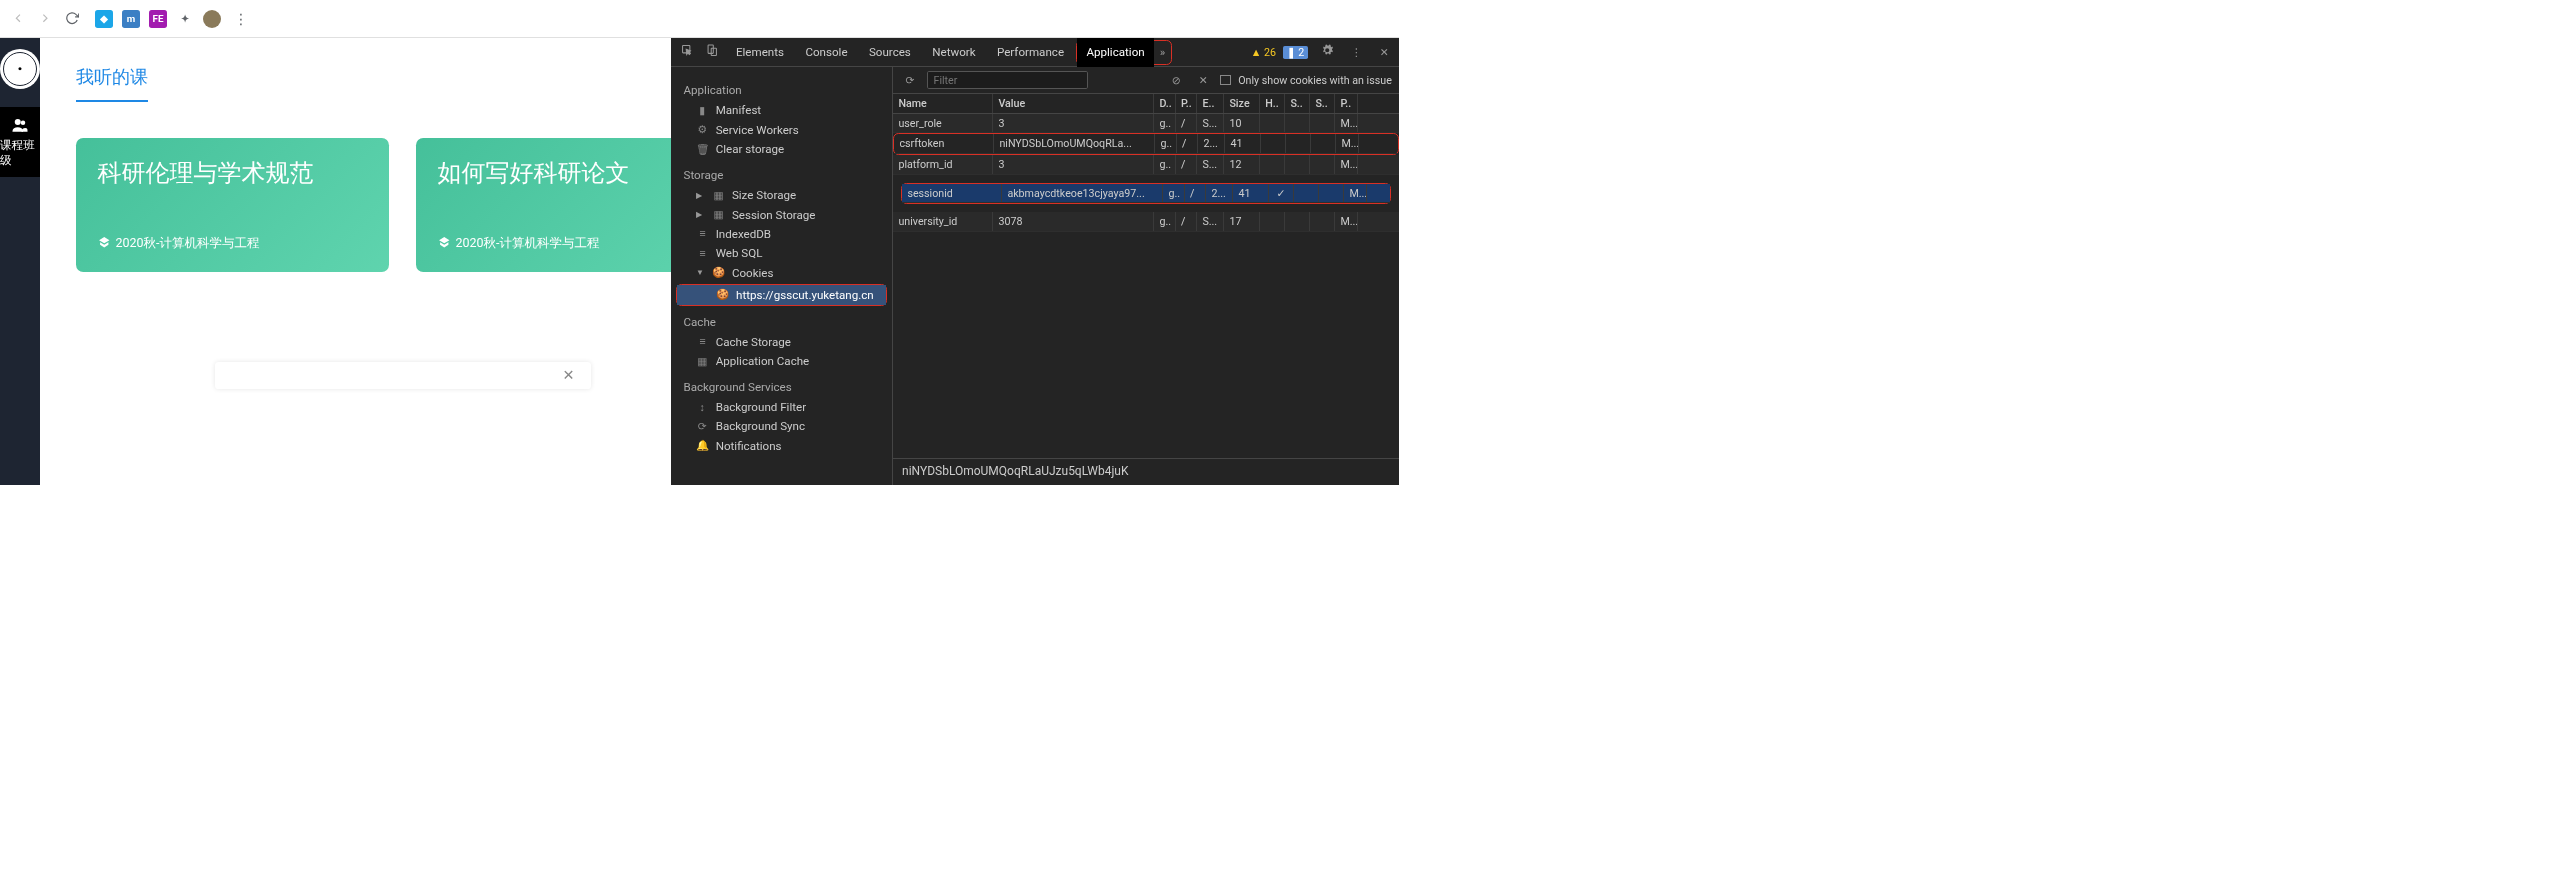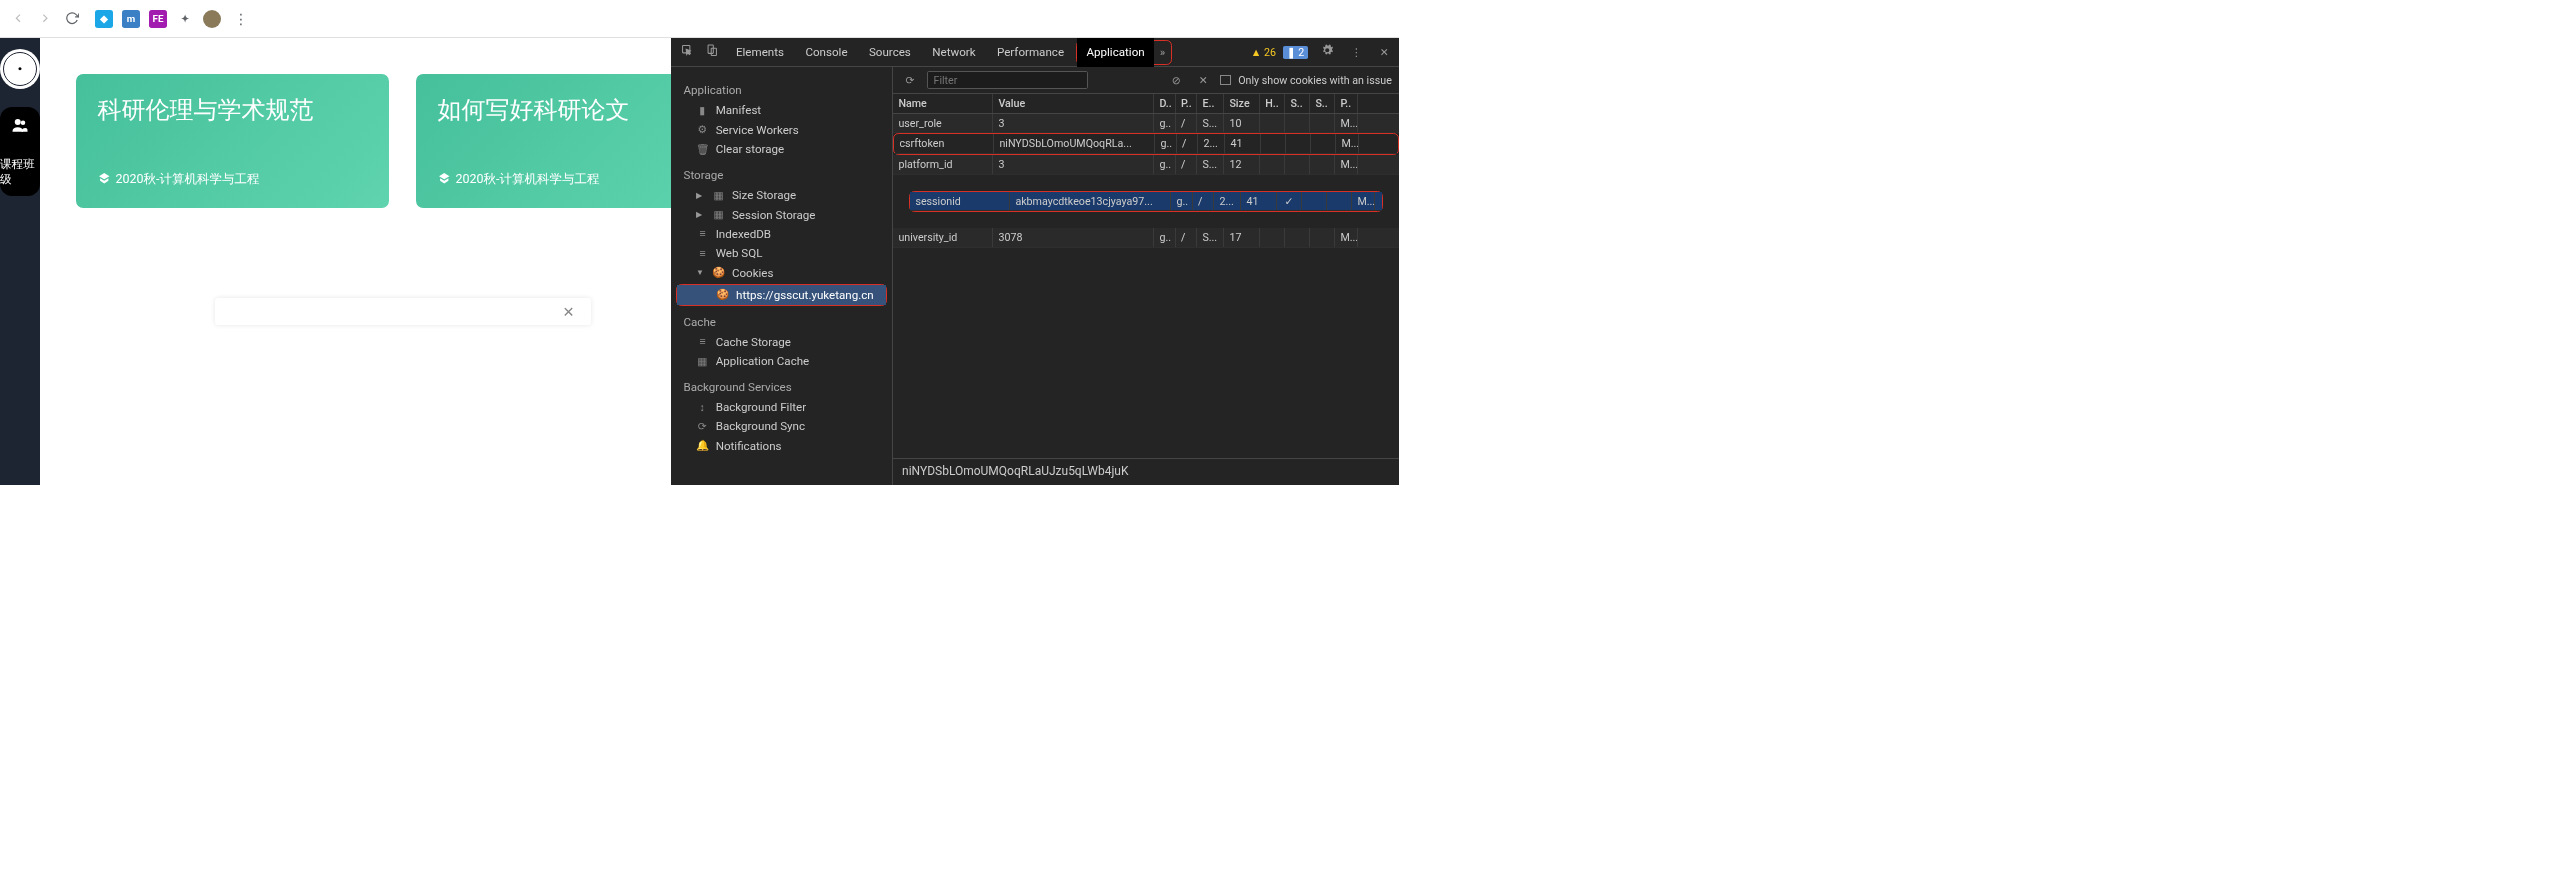--- a/index.html
+++ b/index.html
@@ -18,21 +18,21 @@
 .ext-icon { width: 18px; height: 18px; border-radius: 2.7px; display: flex; align-items: center; justify-content: center; font-size: 9.8px; color: #fff; font-weight: bold; }
 
 
 .content-row { flex: 1; display: flex; min-height: 0; }
 
 
 .app-panel { width: 671px; display: flex; background: #fff; }
 .sidebar { width: 72px; background: #1e2532; display: flex; flex-direction: column; align-items: center; padding-top: 10.7px; }
 .logo { width: 40px; height: 40px; border-radius: 50%; background: #fff; display: flex; align-items: center; justify-content: center; margin-bottom: 18px; }
 .logo-inner { width: 34px; height: 34px; border-radius: 50%; border: 1.8px solid #1e2532; display: flex; align-items: center; justify-content: center; font-size: 7.2px; text-align: center; }
-.sidebar-item { width: 100%; padding: 9px 0; display: flex; flex-direction: column; align-items: center; gap: 19px; color: #fff; background: #000; cursor: pointer; border-radius: 12px; }
+.sidebar-item { width: 100%; padding: 9px 0; display: flex; flex-direction: column; align-items: center; gap: 0; color: #fff; background: #000; cursor: pointer; }
 .sidebar-icon { font-size: 16px; }
 .sidebar-label { font-size: 11.6px; }
 .app-main { flex: 1; display: flex; flex-direction: column; }
 .app-header { padding: 27px 36px 0; }
 .app-title { color: #1e88e5; font-size: 18px; font-weight: 500; display: inline-block; padding-bottom: 10.7px; border-bottom: 2.7px solid #1e88e5; }
 .course-grid { padding: 36px; display: flex; gap: 27px; }
 .course-card { width: 313px; height: 134px; border-radius: 7.2px; padding: 19.7px 21.5px; color: #fff; display: flex; flex-direction: column; justify-content: space-between; background: linear-gradient(135deg, #45c09a 0%, #5fd4ae 100%); cursor: pointer; }
 .course-name { font-size: 24px; font-weight: 500; }
 .course-sub { font-size: 12.5px; display: flex; align-items: center; gap: 5.4px; }
 .bottom-box { margin: 54px auto 0; width: 376px; height: 27px; background: #fff; box-shadow: 0 0 5.4px rgba(0,0,0,0.1); border-radius: 3.6px; display: flex; align-items: center; justify-content: flex-end; padding: 0 16px; color: #888; font-size: 14.3px; }
@@ -127,20 +127,23 @@
               <circle cx="9" cy="8" r="4"></circle>
               <circle cx="16" cy="9" r="3"></circle>
               <path d="M2 20c0-3 3-5 7-5s7 2 7 5v1H2z"></path>
               <path d="M14 20c0-2 2-4 5-4s3 2 3 4v1h-8z"></path>
             </svg>
         </span>
         <span class="sidebar-label">课程班级</span>
       </div>
     </div>
     <div class="app-main">
+      <div class="app-header">
+        <span class="app-title">我听的课</span>
+      </div>
       <div class="course-grid">
         <div class="course-card">
           <div class="course-name">科研伦理与学术规范</div>
           <div class="course-sub">
             <span>
               <svg width="12.5" height="12.5" viewBox="0 0 24 24" fill="#fff">
                   <path d="M12 2L2 8l10 6 10-6-10-6zM4 12v5l8 5 8-5v-5l-8 5-8-5z"></path>
                 </svg>
             </span>
             <span>2020秋-计算机科学与工程</span>
@@ -327,21 +330,21 @@
                 <div class="ct-cell c-value">3</div>
                 <div class="ct-cell c-d">g..</div>
                 <div class="ct-cell c-p">/</div>
                 <div class="ct-cell c-e">S...</div>
                 <div class="ct-cell c-size">12</div>
                 <div class="ct-cell c-h"></div>
                 <div class="ct-cell c-s"></div>
                 <div class="ct-cell c-ss"></div>
                 <div class="ct-cell c-pr">M...</div>
               </div>
-              <div class="red-box" style="margin: 16px;">
+              <div class="red-box" style="margin: 8px;">
                 <div class="ct-row selected">
                   <div class="ct-cell c-name">sessionid</div>
                   <div class="ct-cell c-value">akbmaycdtkeoe13cjyaya97...</div>
                   <div class="ct-cell c-d">g..</div>
                   <div class="ct-cell c-p">/</div>
                   <div class="ct-cell c-e">2...</div>
                   <div class="ct-cell c-size">41</div>
                   <div class="ct-cell c-h">✓</div>
                   <div class="ct-cell c-s"></div>
                   <div class="ct-cell c-ss"></div>

